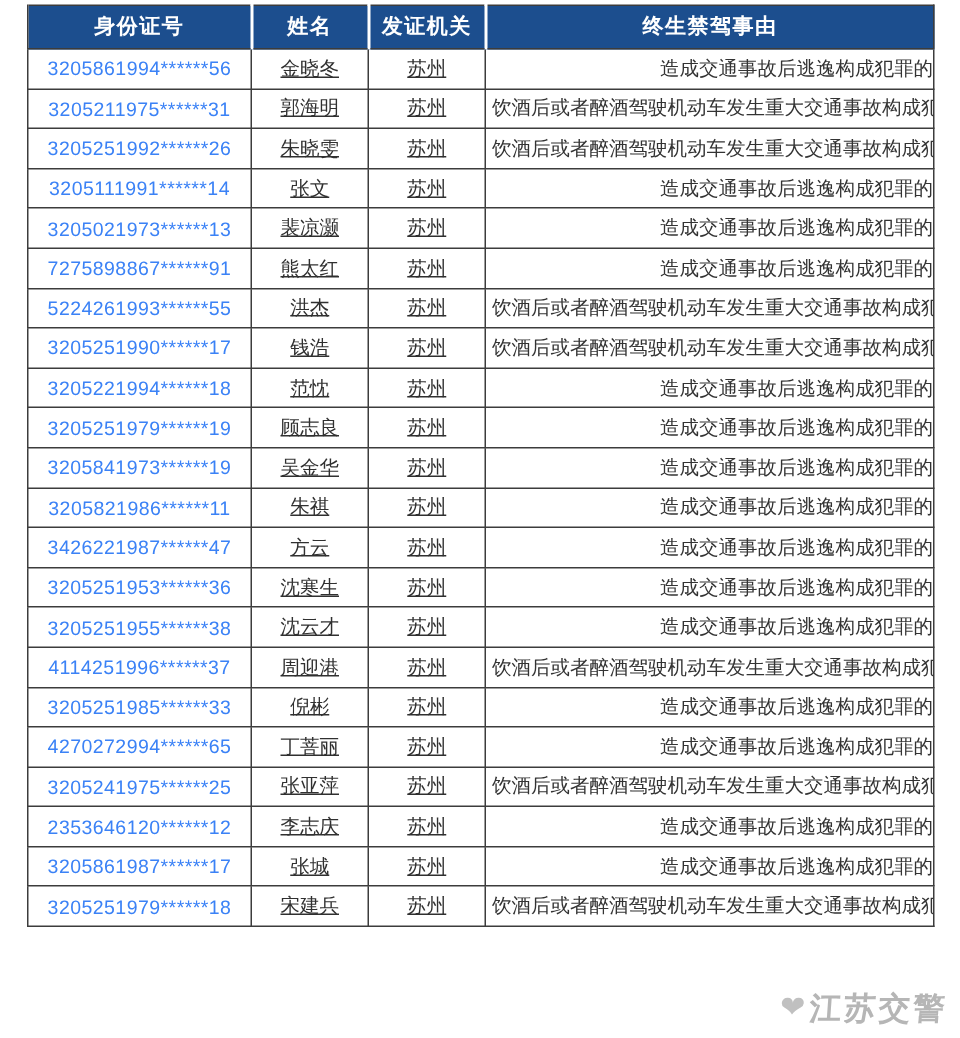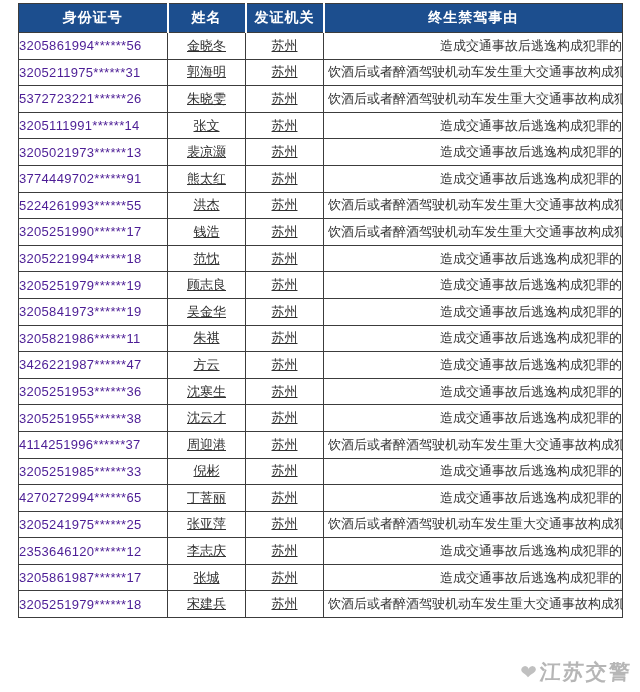--- a/index.html
+++ b/index.html
@@ -36,24 +36,24 @@
   table.ban-table tbody td {
     border: 1.6px solid #3c3c3c;
     height: 26.6px;
     font-size: 13px;
     vertical-align: middle;
     background: #ffffff;
     overflow: hidden;
     white-space: nowrap;
   }
   td.c-id {
-    text-align: left;
+    text-align: center;
     font-size: 14px;
     letter-spacing: 0.3px;
-    color: #4c1d95;
+    color: #3b82f6;
     margin-left: 32px;
   }
   td.c-name, td.c-auth { text-align: center; text-decoration: underline; }
   td.c-reason { text-align: right; padding-left: 4px; color: #333333; }
   .watermark {
     position: absolute;
     right: 8px; bottom: 6px;
     display: flex; align-items: center; gap: 3px;
     color: #8b8b8b;
     opacity: 0.62;
@@ -97,39 +97,39 @@
     <td class="c-auth">苏州</td>
     <td class="c-reason">造成交通事故后逃逸构成犯罪的</td>
   </tr>
         <tr>
     <td class="c-id">3205211975******31</td>
     <td class="c-name">郭海明</td>
     <td class="c-auth">苏州</td>
     <td class="c-reason">饮酒后或者醉酒驾驶机动车发生重大交通事故构成犯罪的</td>
   </tr>
         <tr>
-    <td class="c-id">5372723221******26</td>
+    <td class="c-id">3205251992******26</td>
     <td class="c-name">朱晓雯</td>
     <td class="c-auth">苏州</td>
     <td class="c-reason">饮酒后或者醉酒驾驶机动车发生重大交通事故构成犯罪的</td>
   </tr>
         <tr>
     <td class="c-id">3205111991******14</td>
     <td class="c-name">张文</td>
     <td class="c-auth">苏州</td>
     <td class="c-reason">造成交通事故后逃逸构成犯罪的</td>
   </tr>
         <tr>
     <td class="c-id">3205021973******13</td>
     <td class="c-name">裴凉灏</td>
     <td class="c-auth">苏州</td>
     <td class="c-reason">造成交通事故后逃逸构成犯罪的</td>
   </tr>
         <tr>
-    <td class="c-id">3774449702******91</td>
+    <td class="c-id">7275898867******91</td>
     <td class="c-name">熊太红</td>
     <td class="c-auth">苏州</td>
     <td class="c-reason">造成交通事故后逃逸构成犯罪的</td>
   </tr>
         <tr>
     <td class="c-id">5224261993******55</td>
     <td class="c-name">洪杰</td>
     <td class="c-auth">苏州</td>
     <td class="c-reason">饮酒后或者醉酒驾驶机动车发生重大交通事故构成犯罪的</td>
   </tr>

